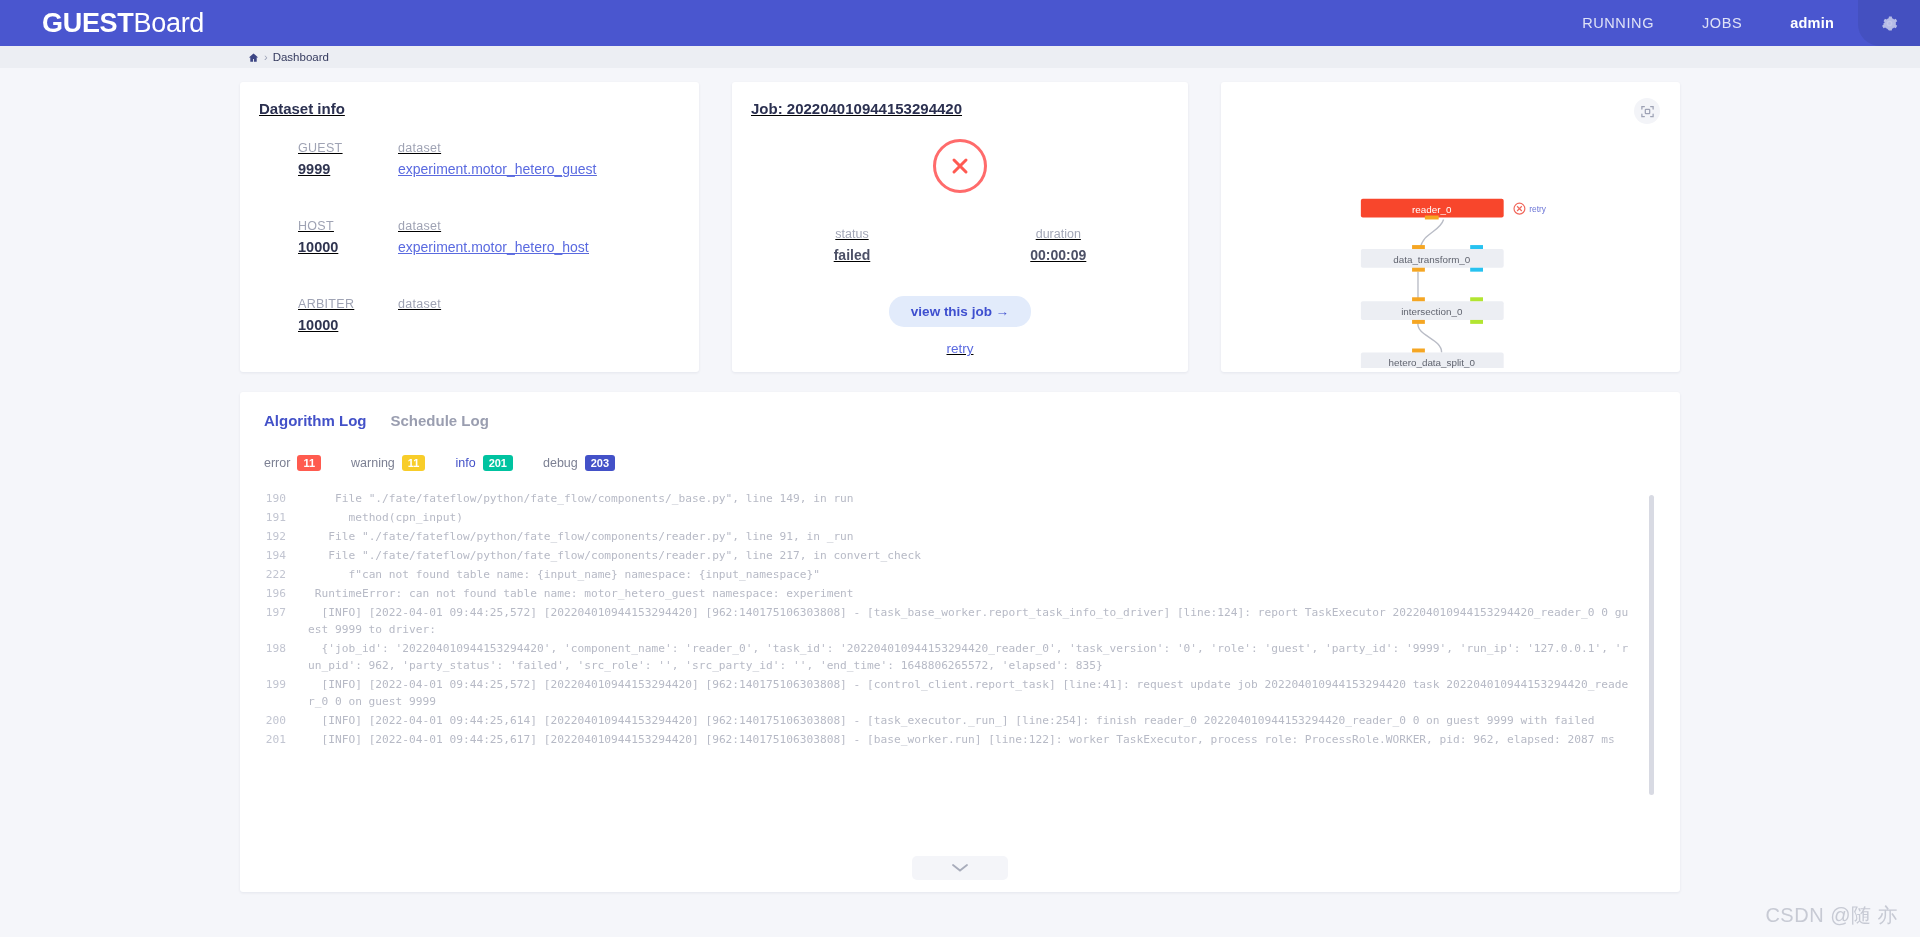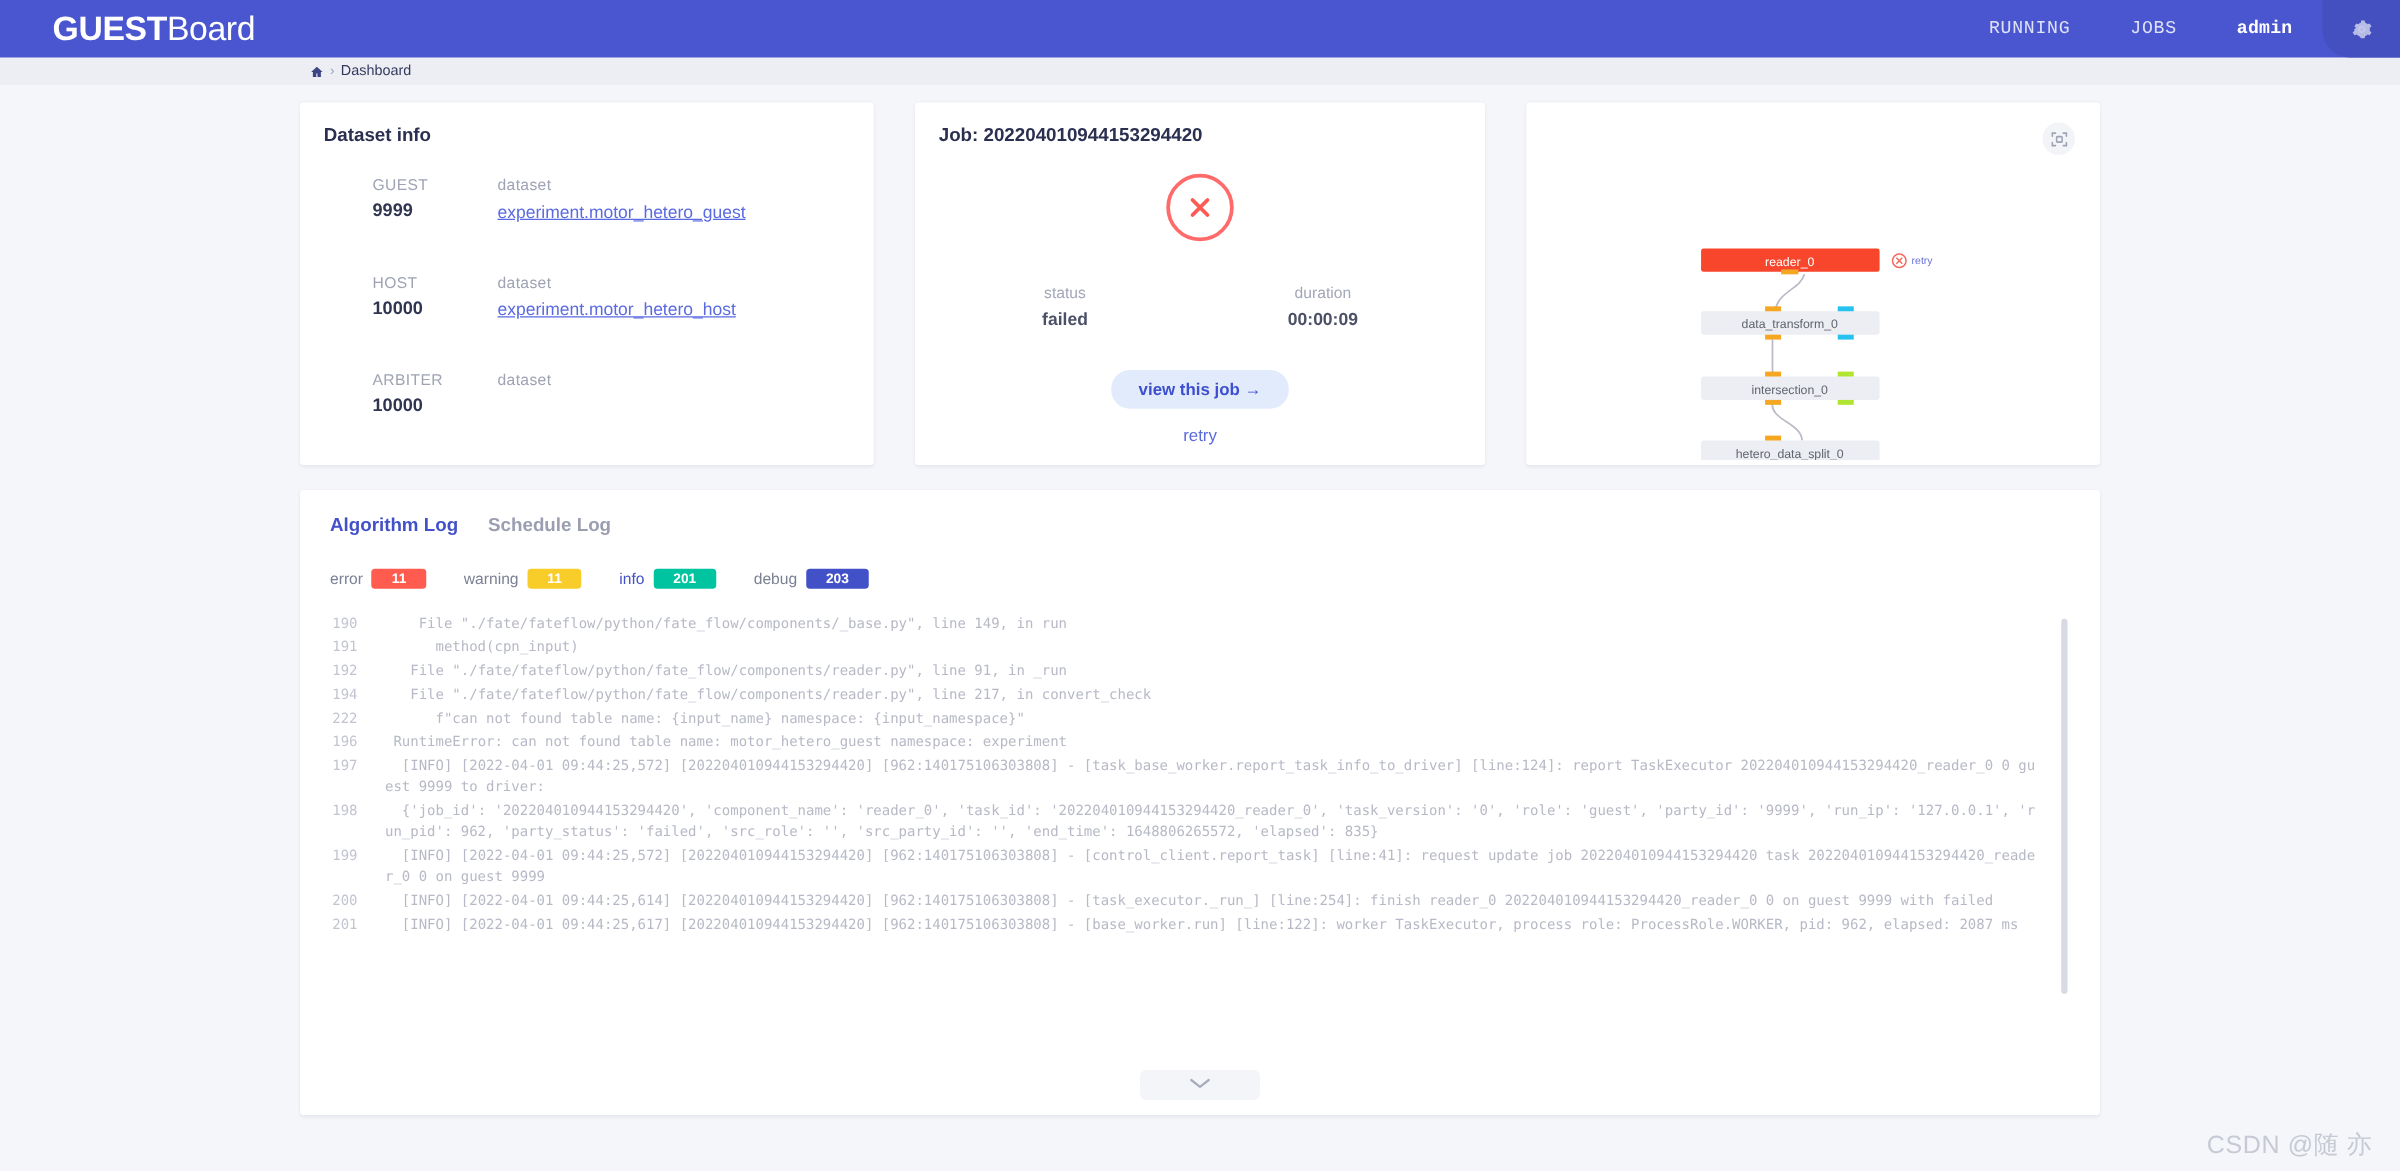--- a/index.html
+++ b/index.html
@@ -36,21 +36,20 @@
     height: 100%;
   }
   .nav-link {
     color: #dfe2f7;
     font-size: 14.5px;
     letter-spacing: 0.6px;
     padding: 0 24px;
     line-height: 46px;
     cursor: pointer;
     white-space: nowrap;
-    font-family: Liberation Mono, monospace;
   }
   .nav-link.active { color: #ffffff; font-weight: bold; letter-spacing: 0.2px; }
   .gear-wrap {
     width: 62px; height: 46px;
     background: #4450c0;
     display: flex; align-items: center; justify-content: center;
     border-bottom-left-radius: 22px;
     cursor: pointer;
   }
   .gear-wrap svg { display: block; }
@@ -75,20 +74,21 @@
   .crumbs .sep { color: #9aa0b5; font-size: 11px; }
   .crumbs .cur { color: #343a5e; }
 
   
   .page {
     padding: 14px 240px 0 240px;
   }
   .row-cards {
     display: flex;
     gap: 33px;
+    text-decoration: underline;
   }
   .card {
     background: #ffffff;
     border-radius: 3px;
     box-shadow: 0 1px 3px rgba(20,30,70,0.07);
   }
   .card-title {
     font-size: 15px;
     font-weight: bold;
     color: #2b3050;
@@ -176,21 +176,21 @@
   .log-tab.active { color: #4351c8; text-align: center; }
   .log-levels {
     display: flex; gap: 30px; align-items: center;
     padding: 22px 0 0 24px;
   }
   .lvl { display: flex; align-items: center; gap: 7px; cursor: pointer; }
   .lvl-name { font-size: 12.5px; color: #7c8093; }
   .lvl-name.info { color: #4351c8; }
   .lvl-count {
     font-size: 11px; font-weight: bold; color: #ffffff;
-    border-radius: 3px; padding: 2px 16px; min-width: 22px; text-align: center;
+    border-radius: 3px; padding: 2px 6px; min-width: 22px; text-align: center;
   }
 
   .log-body {
     margin: 18px 22px 0 22px;
     height: 340px;
     overflow: hidden;
     position: relative;
     font-family: "DejaVu Sans Mono", monospace;
     font-size: 11.2px;
     color: #b7bac6;

